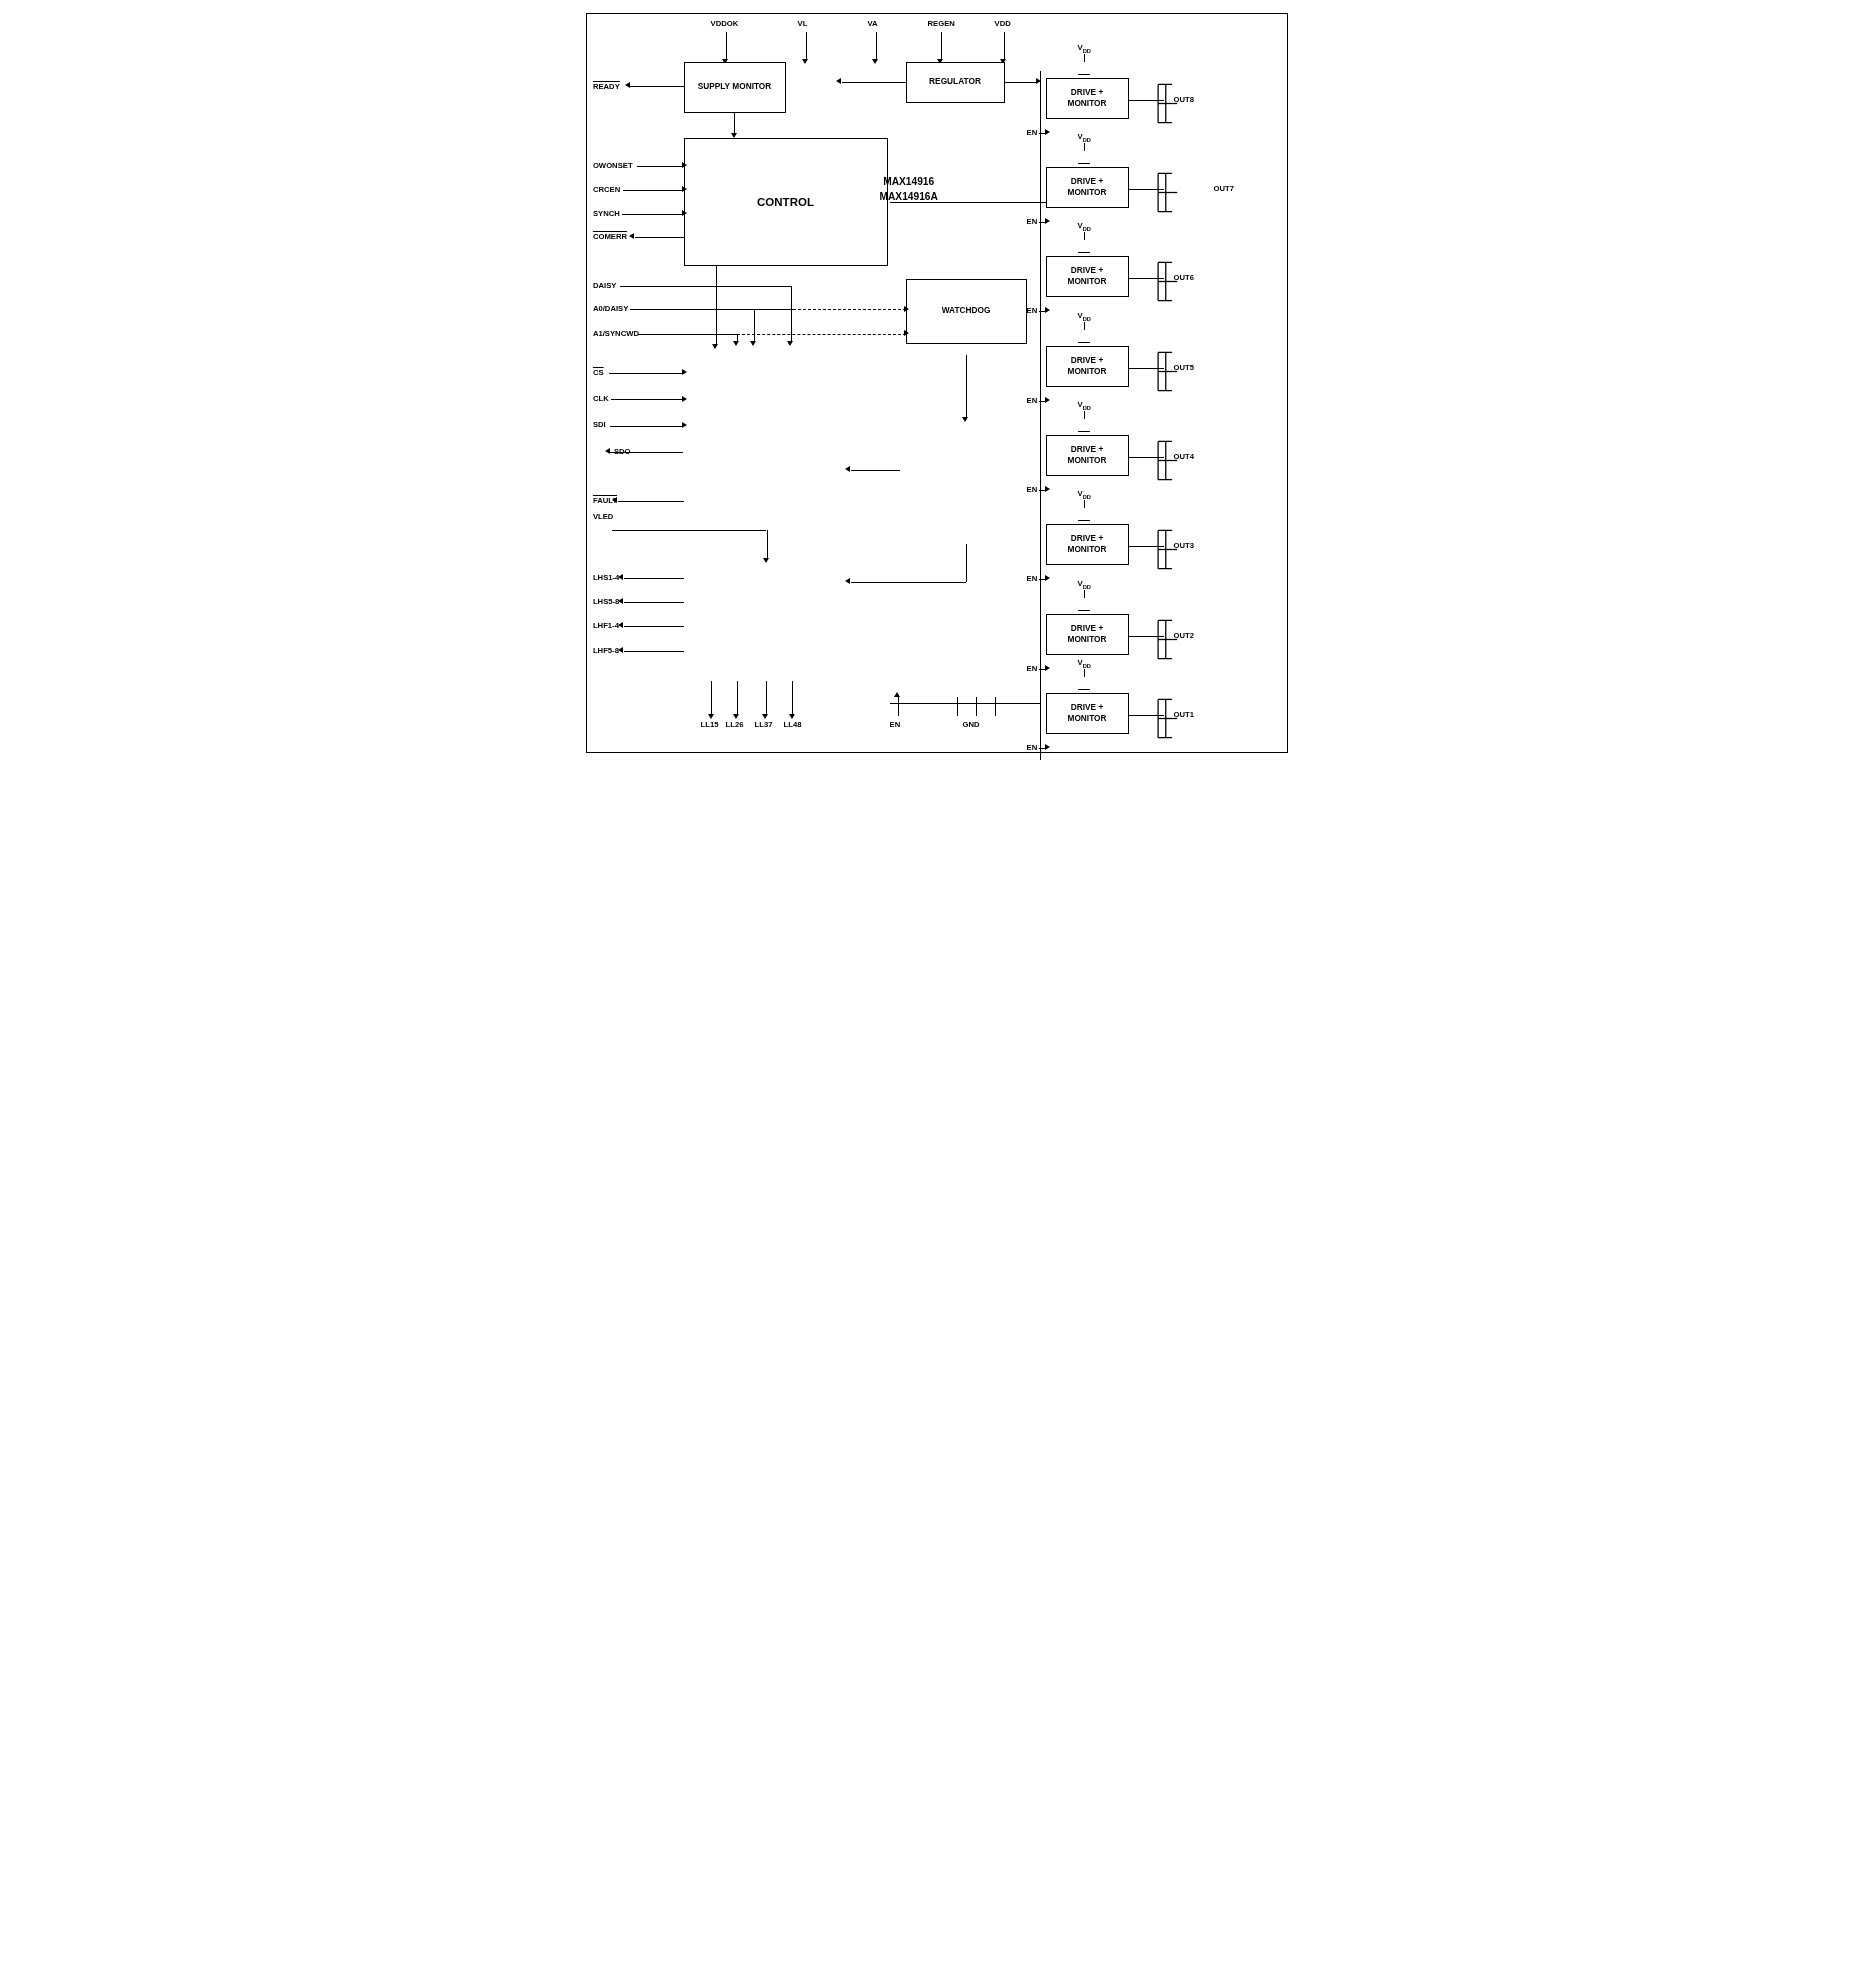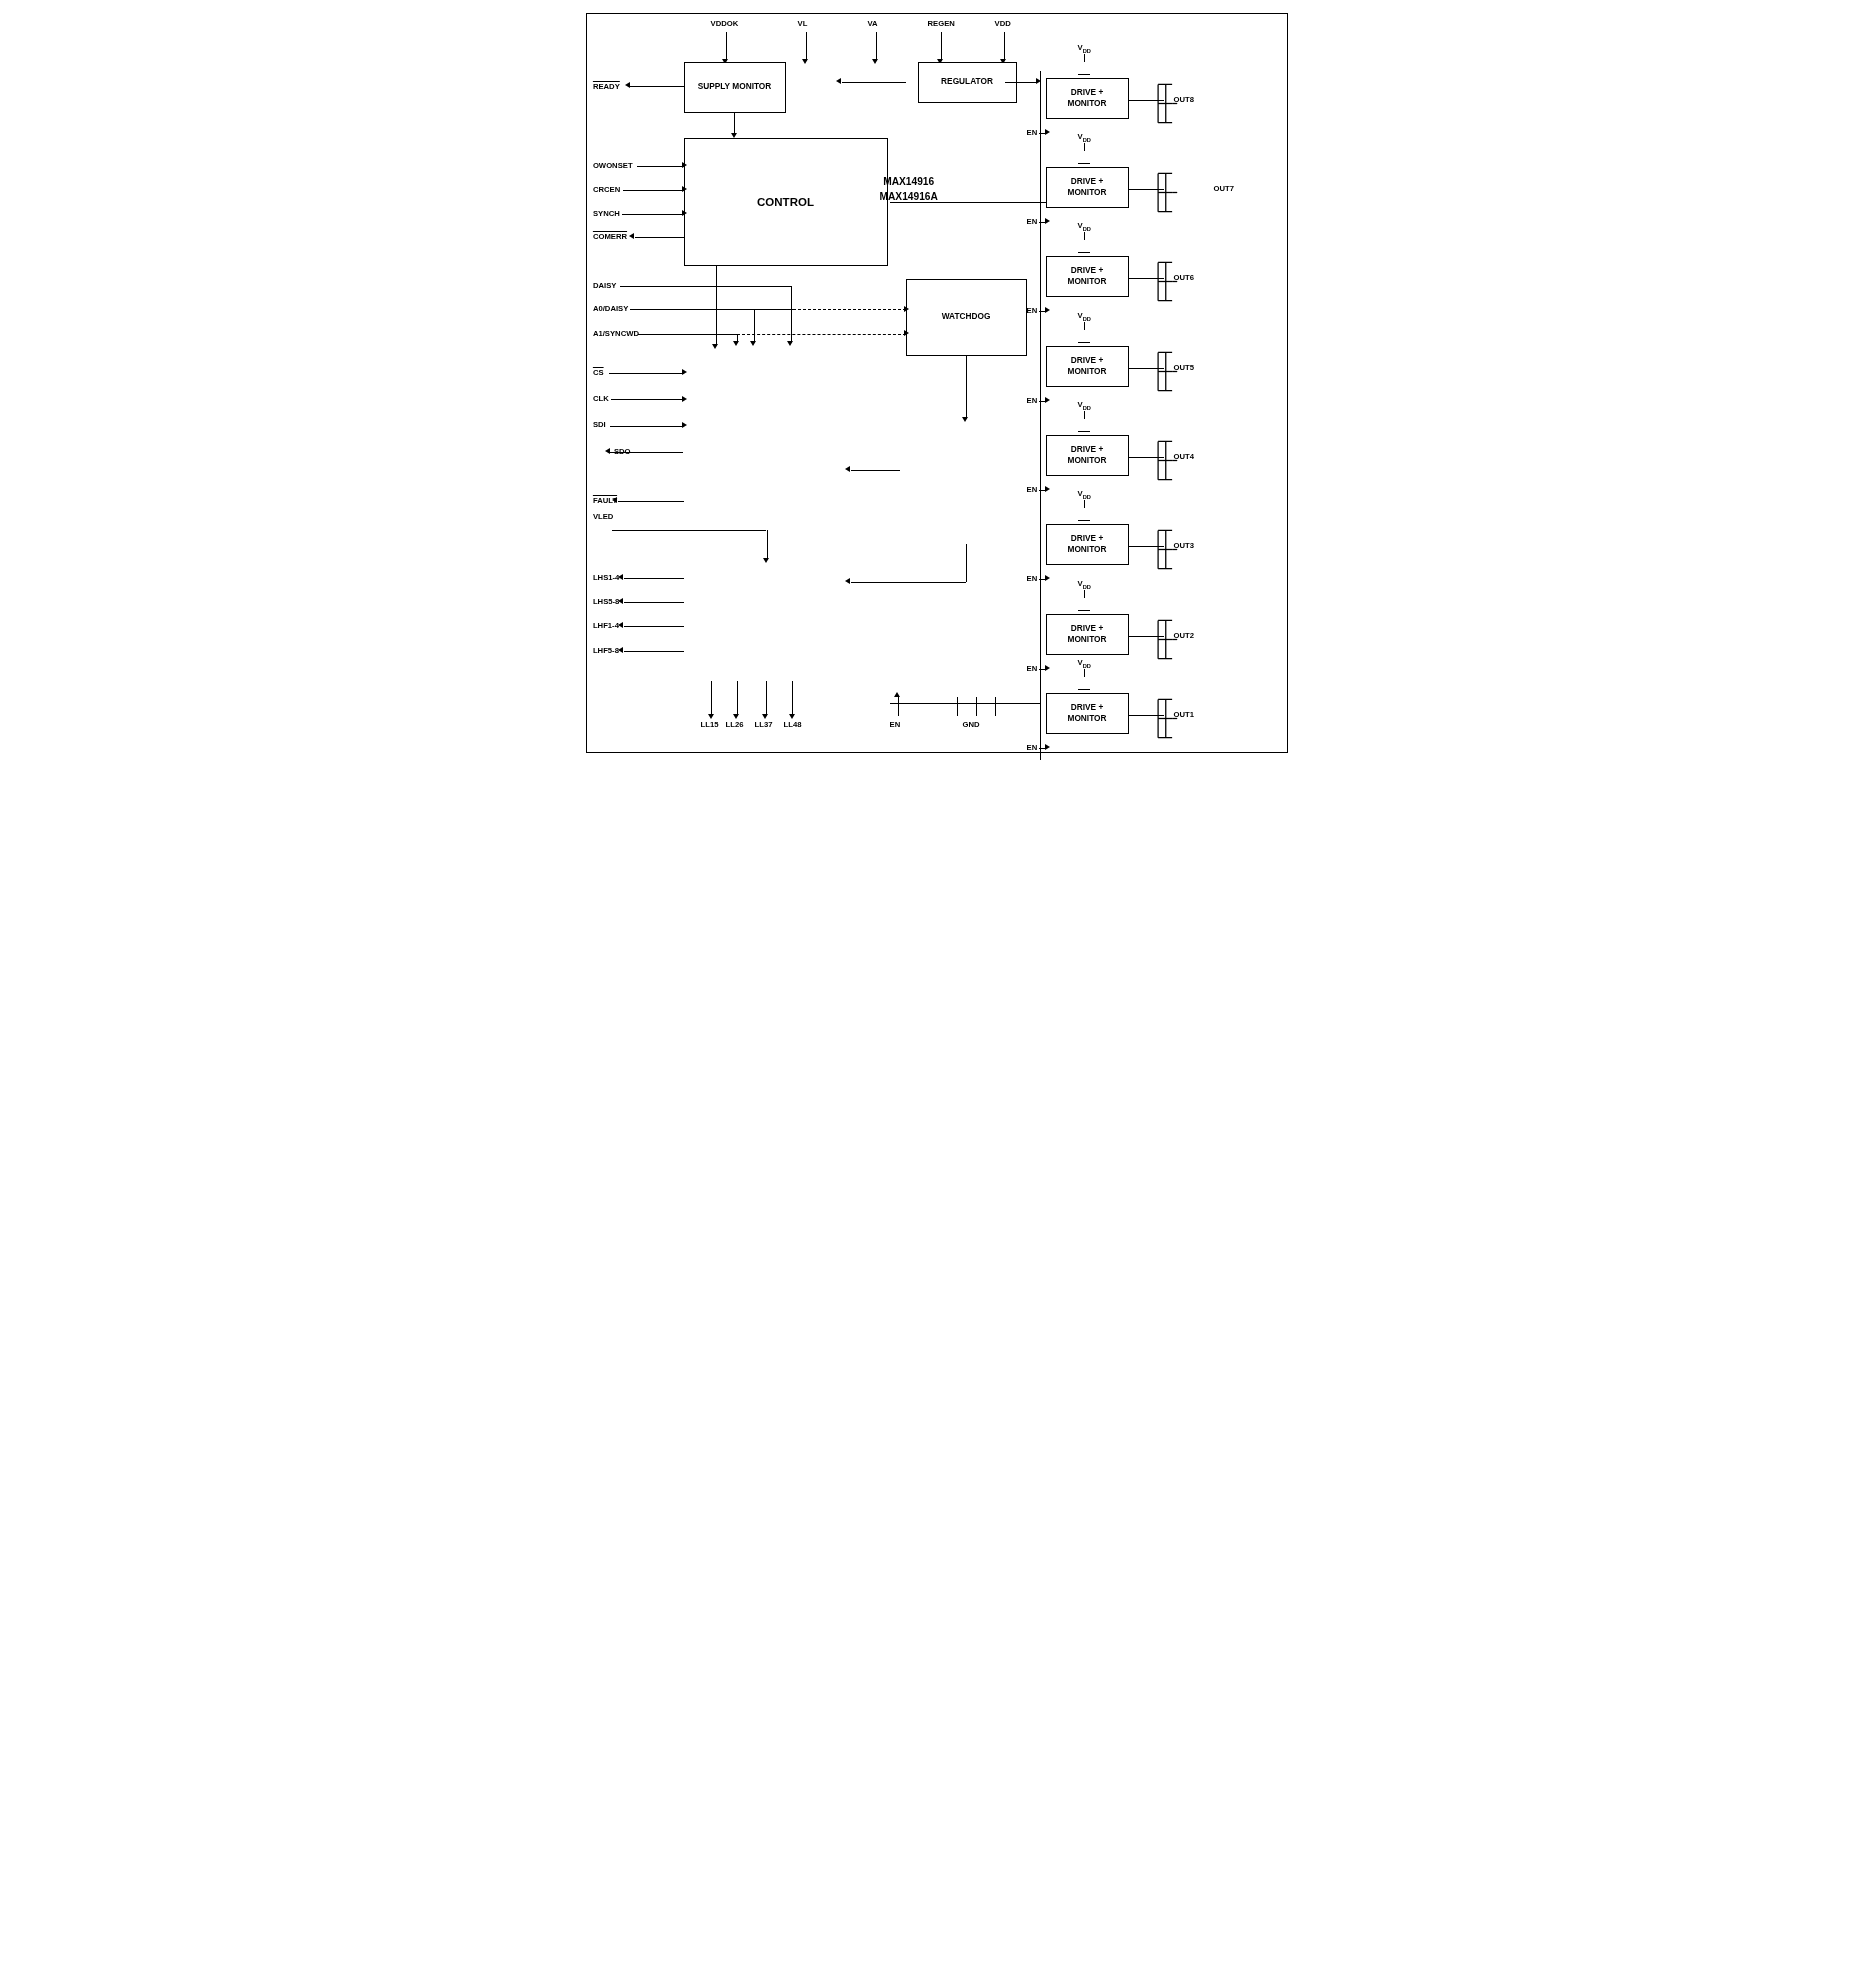--- a/index.html
+++ b/index.html
@@ -116,21 +116,21 @@
   <div class="arrowhead-down" style="left:413px;top:45px;"></div>
 
   <div class="block" style="left:97px;top:48px;width:102px;height:51px;">
     <span>SUPPLY
 MONITOR</span>
   </div>
 
   <div class="arrow-line v-line" style="left:147px;top:99px;height:22px;"></div>
   <div class="arrowhead-down" style="left:144px;top:119px;"></div>
 
-  <div class="block" style="left:319px;top:48px;width:99px;height:41px;margin-left:12px;">
+  <div class="block" style="left:319px;top:48px;width:99px;height:41px;">
     <span>REGULATOR</span>
   </div>
 
   <div class="arrow-line h-line" style="left:255px;top:68px;width:64px;"></div>
   <div class="arrowhead-left" style="left:249px;top:64px;"></div>
 
   <div class="arrow-line h-line" style="left:418px;top:68px;width:32px;"></div>
   <div class="arrowhead-right" style="left:449px;top:64px;"></div>
 
   <div class="label" style="left:6.4px;top:68px;"><span class="overline">READY</span></div>
@@ -150,21 +150,21 @@
   <div class="arrowhead-right" style="left:95px;top:172px;"></div>
 
   <div class="label" style="left:6.4px;top:195px;">SYNCH</div>
   <div class="arrow-line h-line" style="left:35px;top:200px;width:62px;"></div>
   <div class="arrowhead-right" style="left:95px;top:196px;"></div>
 
   <div class="label" style="left:6.4px;top:218px;"><span class="overline">COMERR</span></div>
   <div class="arrow-line h-line" style="left:48px;top:223px;width:49px;"></div>
   <div class="arrowhead-left" style="left:42px;top:219px;"></div>
 
-  <div class="block" style="left:319px;top:265px;width:121px;height:77px;">
+  <div class="block" style="left:319px;top:265px;width:121px;height:65px;">
     <span>WATCHDOG</span>
   </div>
 
   <div class="label" style="left:6.4px;top:267px;">DAISY</div>
   <div class="arrow-line h-line" style="left:33px;top:272px;width:172px;"></div>
 
   <div class="label" style="left:6.4px;top:290px;">A0/DAISY</div>
   <div class="arrow-line h-line" style="left:43px;top:295px;width:163px;"></div>
 
   <div class="dashed-line" style="left:206px;top:295px;width:113px;"></div>

